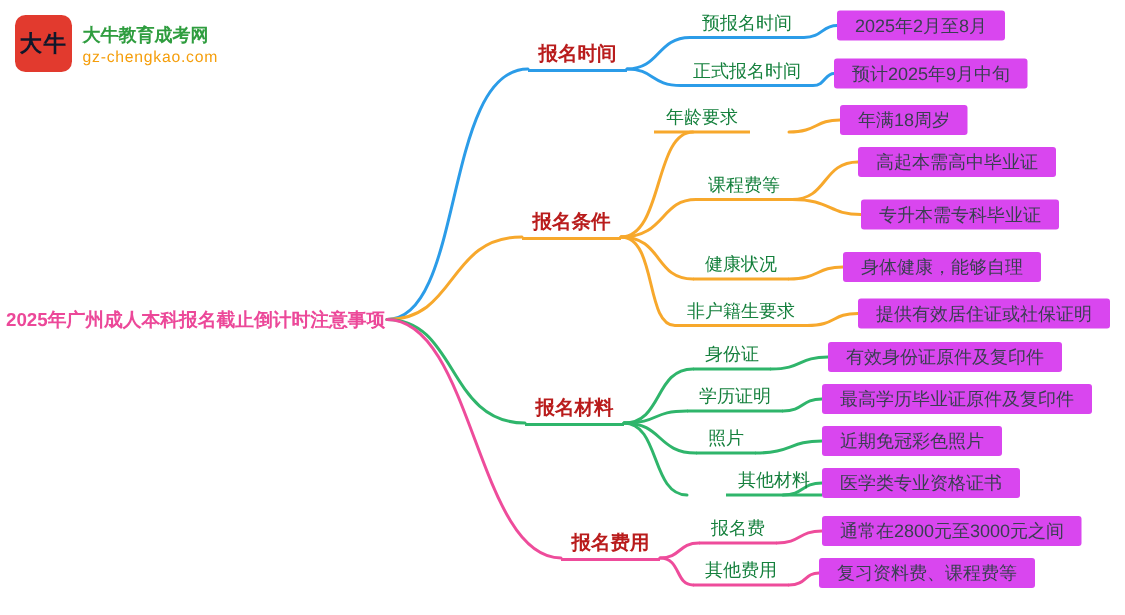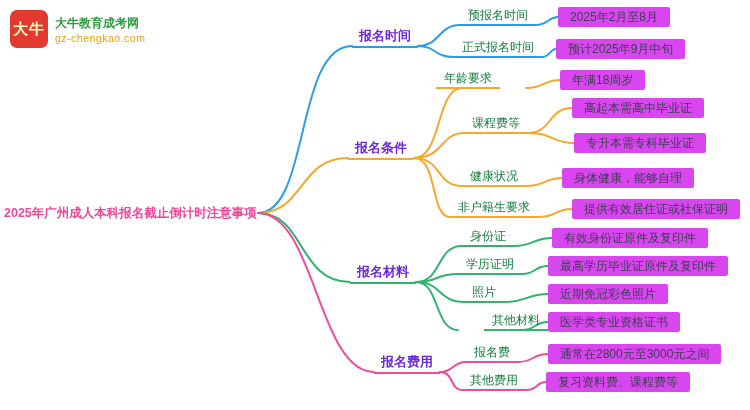--- a/index.html
+++ b/index.html
@@ -2,29 +2,29 @@
 <html><head>
 <meta charset="utf-8">
 <style>
   html,body{margin:0;padding:0;background:#fff;font-family:"Liberation Sans","DejaVu Sans",sans-serif;}
   .canvas{position:relative;width:750px;height:410px;background:#fff;overflow:hidden;}
   svg.links{position:absolute;left:0;top:0;pointer-events:none;}
   svg.links path{fill:none;stroke-width:2;stroke-linecap:round;}
   .p-blue{stroke:#2B9CE8;} .p-orange{stroke:#F7A82C;} .p-green{stroke:#2FB56B;} .p-pink{stroke:#EE4C9B;}
 
   .logo{position:absolute;left:10px;top:10px;display:flex;align-items:center;gap:7px;}
-  .logo-badge{width:38px;height:38px;background:#E23A2E;color:#fef9c3;border-radius:7px;
+  .logo-badge{width:38px;height:38px;background:#E23A2E;color:#0f172a;border-radius:7px;
     font-size:15px;font-weight:700;display:flex;align-items:center;justify-content:center;letter-spacing:1px;}
   .logo-title{color:#2F9D3F;font-weight:700;font-size:12px;line-height:18px;}
   .logo-sub{color:#F59E0B;font-size:10.5px;line-height:13px;letter-spacing:.5px;}
 
   .root-node{position:absolute;left:4px;top:206px;font-size:12.5px;font-weight:700;color:#ec4899;
     white-space:nowrap;line-height:15px;}
 
-  .branch{position:absolute;height:20px;line-height:20px;font-size:13px;font-weight:700;color:#6d28d9;
+  .branch{position:absolute;height:20px;line-height:20px;font-size:13px;font-weight:700;color:#b91c1c;
     text-align:center;border-bottom:2px solid;white-space:nowrap;}
   .lbl{position:absolute;height:17px;line-height:17px;font-size:12px;font-weight:400;color:#15803d;
     text-align:center;border-bottom:2px solid;white-space:nowrap;}
   .b-blue{border-color:#2B9CE8;} .b-orange{border-color:#F7A82C;} .b-green{border-color:#2FB56B;} .b-pink{border-color:#EE4C9B;}
 
   .vbox{position:absolute;height:20px;line-height:20px;background:#d946ef;color:#3A3F51;
     font-size:12px;padding:0 12px;white-space:nowrap;border-radius:2px;}
 </style>
 </head>
 <body>

